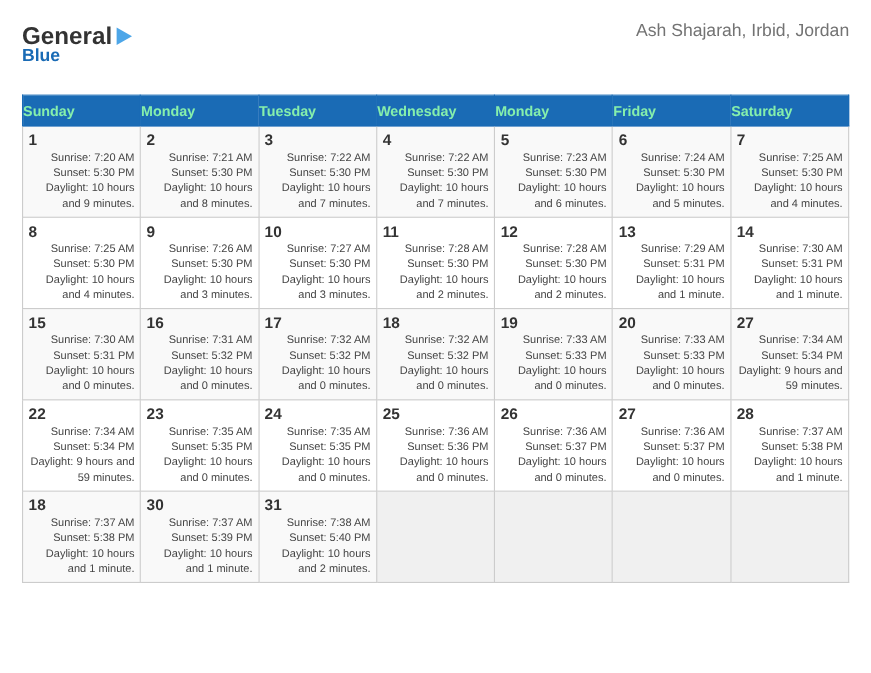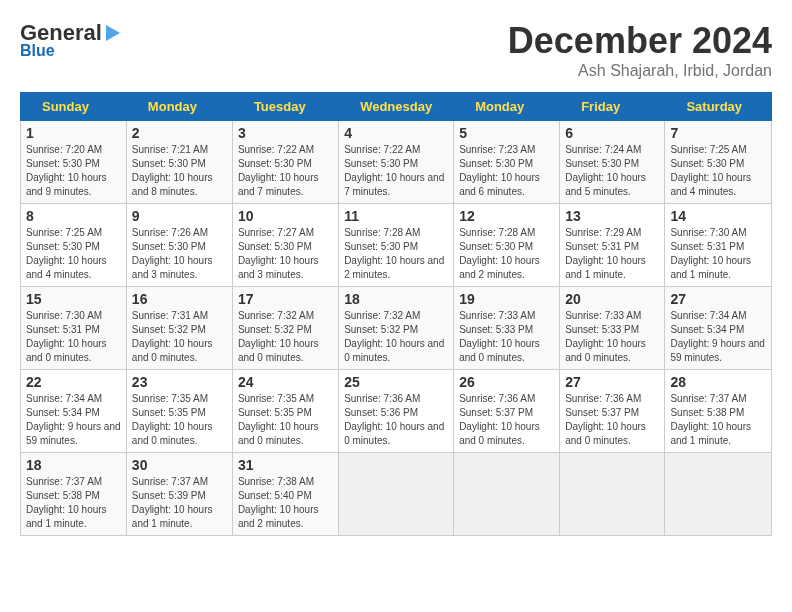--- a/index.html
+++ b/index.html
@@ -7,21 +7,21 @@
       font-family: Arial, sans-serif;
       background: #fff;
       width: 792px;
       min-height: 612px;
       padding: 20px;
     }
     .header-area {
       display: flex;
       justify-content: space-between;
       align-items: flex-start;
-      margin-bottom: 12px;
+      margin-bottom: 26px;
     }
     .logo {
       display: flex;
       flex-direction: column;
       align-items: flex-start;
     }
     .title-area {
       text-align: right;
     }
     .month-title {
@@ -33,23 +33,23 @@
       font-size: 16px;
       color: #737373;
     }
     table {
       width: 100%;
       border-collapse: collapse;
       font-size: 11px;
     }
     thead th {
       background-color: #1a6bb5;
-      color: #fde047;
+      color: #86efac;
       text-align: left;
-      padding: 6px 21px;
+      padding: 6px 0;
       font-size: 13px;
       font-weight: bold;
       border: 1px solid #1a6bb5;
     }
     tbody td {
       border: 1px solid #ccc;
       vertical-align: top;
       padding: 4px 5px;
       width: 14.28%;
       height: 80px;
@@ -64,20 +64,21 @@
       font-size: 14px;
       font-weight: bold;
       color: #333;
       display: block;
       margin-bottom: 2px;
     }
     .day-info {
       font-size: 10px;
       color: #444;
       line-height: 1.4;
+      text-align: right;
     }
     .empty-cell {
       background-color: #f0f0f0 !important;
     }
     .logo-container {
       display: flex;
       align-items: center;
     }
   </style>
 </head>
@@ -89,21 +90,20 @@
       <div style="display:flex; align-items:center;">
         <span style="font-size:22px; font-weight:bold; color:#333;">General</span>
         <svg width="22" height="22" viewBox="0 0 22 22">
           <polygon points="4,3 18,11 4,19" fill="#4da6e8"></polygon>
         </svg>
       </div>
       <div style="font-size:16px; font-weight:bold; color:#1a6bb5; margin-top:-4px;">Blue</div>
     </div>
   </div>
   <div class="title-area">
-    <div class="month-title">December 2024</div>
     <div class="subtitle">Ash Shajarah, Irbid, Jordan</div>
   </div>
 </div>
 
 <table>
   <thead>
     <tr>
       <th>Sunday</th>
       <th>Monday</th>
       <th>Tuesday</th>

